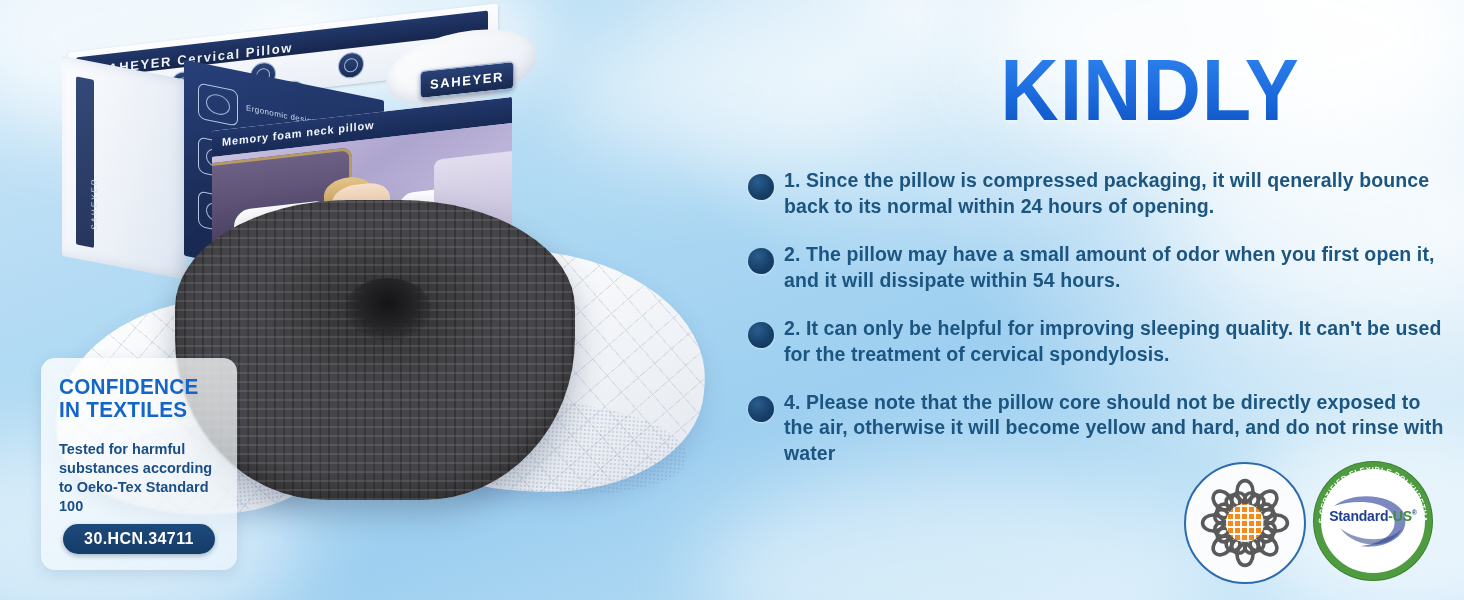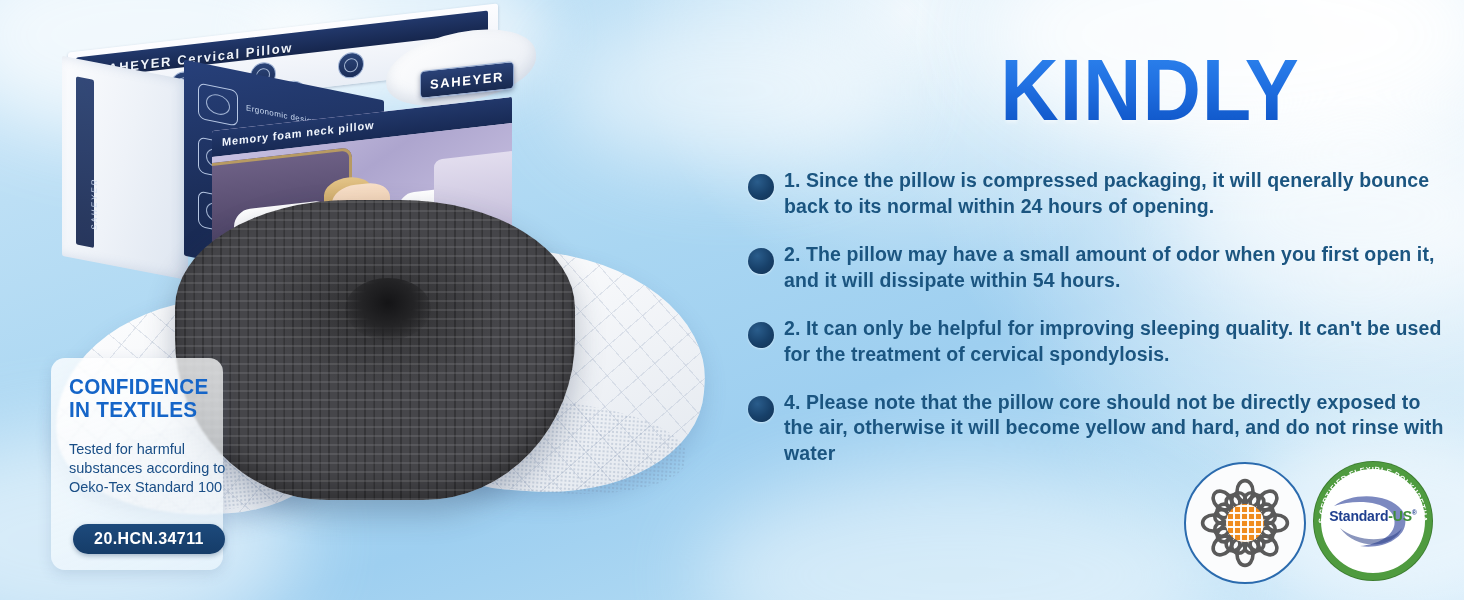--- a/index.html
+++ b/index.html
@@ -117,31 +117,31 @@
     box-shadow:0 14px 30px rgba(40,55,85,.30), inset 0 -10px 26px rgba(0,0,0,.35);}
   .weave{position:absolute;inset:0;border-radius:inherit;opacity:.62;
     background-image:
       repeating-linear-gradient(0deg, rgba(255,255,255,.16) 0 2px, transparent 2px 9px),
       repeating-linear-gradient(90deg, rgba(0,0,0,.38) 0 2px, transparent 2px 9px),
       repeating-linear-gradient(90deg, rgba(255,255,255,.10) 0 1px, transparent 1px 18px);}
   .dimple{position:absolute;left:170px;top:78px;width:86px;height:62px;border-radius:50%;
     background:radial-gradient(ellipse at 50% 40%, #141416 0%, #232325 42%, rgba(45,45,48,0) 78%);}
 
   
-  .oeko{position:absolute;left:51px;top:358px;width:172px;height:212px;
+  .oeko{position:absolute;left:41px;top:358px;width:196px;height:212px;
     background:linear-gradient(160deg, rgba(255,255,255,.80), rgba(240,248,253,.62));
     border-radius:14px;backdrop-filter:blur(1px);
     box-shadow:0 4px 14px rgba(60,95,145,.16);}
   .oeko-h{position:absolute;left:18px;top:18px;width:170px;
     font-size:22px;font-weight:700;line-height:1.04;letter-spacing:.3px;
     color:#1565c8;text-transform:uppercase;
     font-family:"Liberation Sans Narrow","Liberation Sans",sans-serif;
     transform:scaleX(.94);transform-origin:left center;}
   .oeko-b{position:absolute;left:18px;top:82px;width:168px;
-    font-size:14.5px;font-weight:400;line-height:1.32;color:#1a4e86;}
+    font-size:14.5px;font-weight:700;line-height:1.32;color:#1a4e86;}
   .oeko-pill{position:absolute;left:22px;top:166px;width:152px;height:30px;border-radius:15px;
     background:linear-gradient(#1d4a7c,#153c68);display:flex;align-items:center;justify-content:center;
     box-shadow:0 2px 5px rgba(20,50,90,.32);}
   .oeko-pill span{font-size:16px;font-weight:700;color:#fff;letter-spacing:.4px;}
 
   
   .right{position:absolute;left:720px;top:0;width:744px;height:460px;}
   .title{position:absolute;left:120px;top:44px;width:620px;height:92px;
     font-family:"Liberation Sans Narrow","Liberation Sans",sans-serif;
     font-size:88px;font-weight:700;letter-spacing:1px;line-height:92px;
@@ -273,21 +273,21 @@
       </div>
     </div>
 
     <div class="oeko">
       <div class="oeko-h">
         <div>CONFIDENCE</div>
         <div>IN TEXTILES</div>
       </div>
       <div class="oeko-b">Tested for harmful substances according to Oeko-Tex Standard 100</div>
       <div class="oeko-pill">
-        <span>20.HCN.34711</span>
+        <span>30.HCN.34711</span>
       </div>
     </div>
   </div>
 
   <div class="right">
     <div class="title">KINDLY NOTES</div>
 
     <div class="notes">
       <div class="note">
         <div class="dot"></div>

